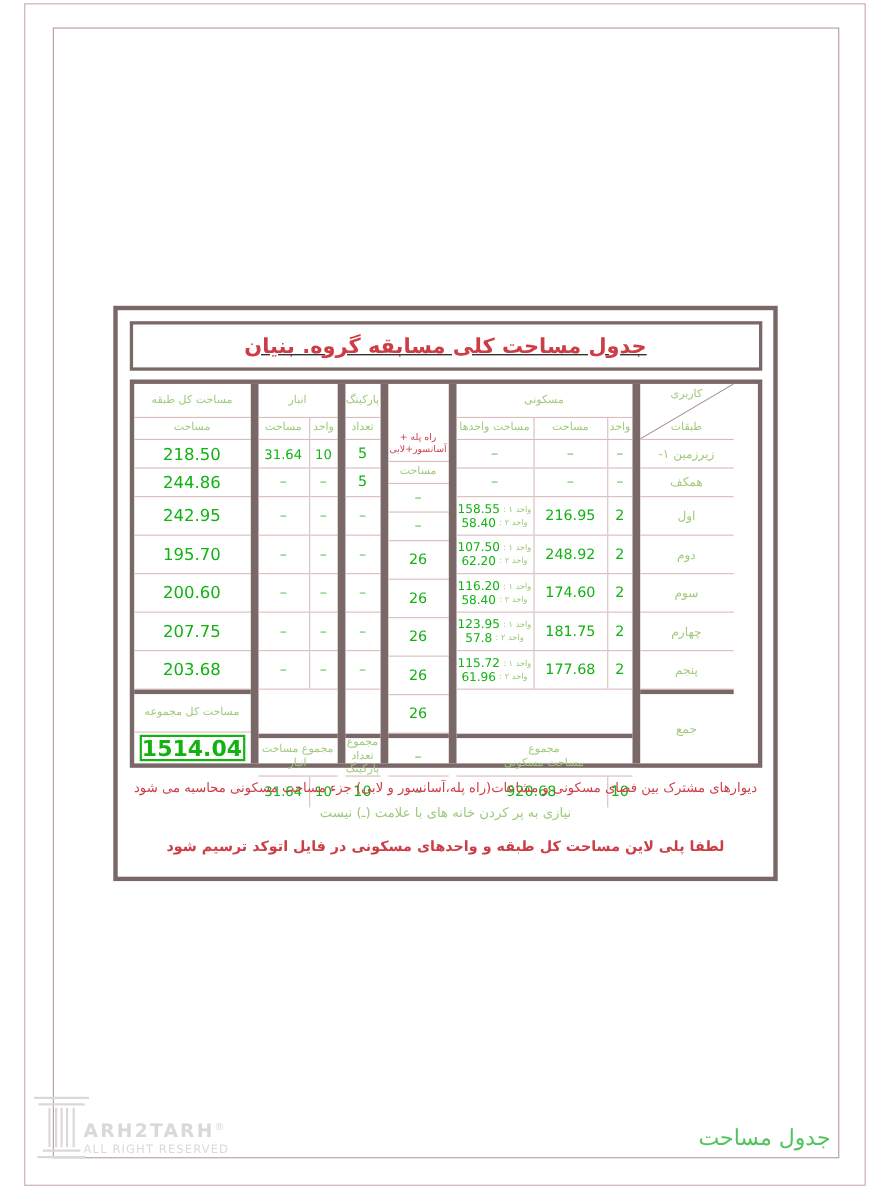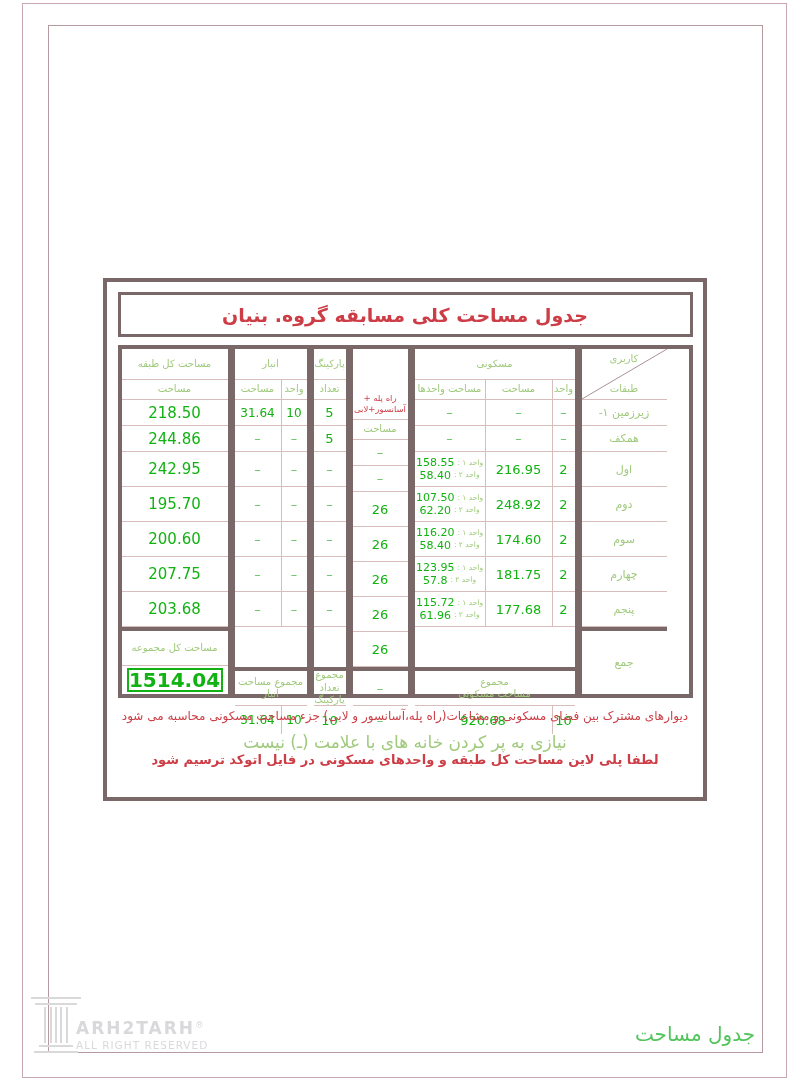--- a/index.html
+++ b/index.html
@@ -17,21 +17,21 @@
   .page{position:relative;width:810px;height:1080px;background:#ffffff;overflow:hidden;
         font-family:"DejaVu Sans", sans-serif;}
   .frame-outer{position:absolute;left:22px;top:3px;width:763px;height:1073px;
         border:1px solid var(--frame-out);}
   .frame-inner{position:absolute;left:48px;top:25px;width:713px;height:1026px;
         border:1px solid var(--frame-in);}
 
   .sheet{position:absolute;left:103px;top:278px;width:604px;height:523px;
         border:4px solid var(--thick);box-sizing:border-box;background:#fff;}
   .title-box{margin:10px auto 0;width:575px;height:45px;border:3px solid var(--thick);
-        box-sizing:border-box;display:flex;align-items:center;justify-content:center;}
+        box-sizing:border-box;display:flex;align-items:center;justify-content:center;text-decoration:underline;}
   .title-text{color:var(--red);font-size:19px;font-weight:bold;direction:rtl;letter-spacing:.5px;}
 
   .grid{margin:8px auto 0;width:575px;height:353px;border:4px solid var(--thick);
         box-sizing:border-box;display:flex;direction:ltr;background:#fff;}
   .grp{display:flex;flex-direction:column;box-sizing:border-box;}
   .grp > *{border-bottom:1px solid var(--thin);box-sizing:border-box;flex:none;}
   .grp > *:last-child{border-bottom:none;}
   .vdiv{width:7px;background:var(--thick);height:100%;flex:none;}
 
   .c{display:flex;align-items:center;justify-content:center;overflow:hidden;text-align:center;}
@@ -65,21 +65,21 @@
         color:var(--gnum);font-size:20px;font-weight:bold;width:96px;height:24px;box-sizing:border-box;}
 
   .corner-line{position:absolute;left:0;top:0;width:100%;height:100%;}
   .corner-top{position:absolute;top:4px;left:0;width:100%;text-align:center;color:var(--glabel);
         font-size:10px;direction:rtl;}
   .corner-bot{position:absolute;bottom:5px;left:0;width:100%;text-align:center;color:var(--glabel);
         font-size:10px;direction:rtl;}
 
   .notes{margin-top:11px;text-align:center;direction:rtl;}
   .note1{color:var(--red);font-size:12px;margin:0 6px 9px;}
-  .note2{color:var(--glabel);font-size:17px;margin:0 6px 0;}
+  .note2{color:var(--glabel);font-size:12px;margin:0 6px 17px;}
   .note3{color:var(--red);font-size:13px;font-weight:bold;letter-spacing:1px;margin:0 6px;}
 
   .footer-label{position:absolute;right:55px;top:1022px;color:#52c45c;font-size:20px;
         font-weight:normal;direction:rtl;letter-spacing:1px;}
 
   .watermark{position:absolute;left:30px;top:993px;display:flex;align-items:flex-end;}
   .wm-text{margin-left:-6px;margin-bottom:2px;}
   .wm-brand{color:var(--logo);font-size:17px;font-weight:bold;letter-spacing:2px;line-height:1;}
   .wm-reg{color:var(--logo);font-size:9px;vertical-align:super;}
   .wm-rights{color:var(--logo);font-size:10.5px;letter-spacing:1px;line-height:1.4;}

